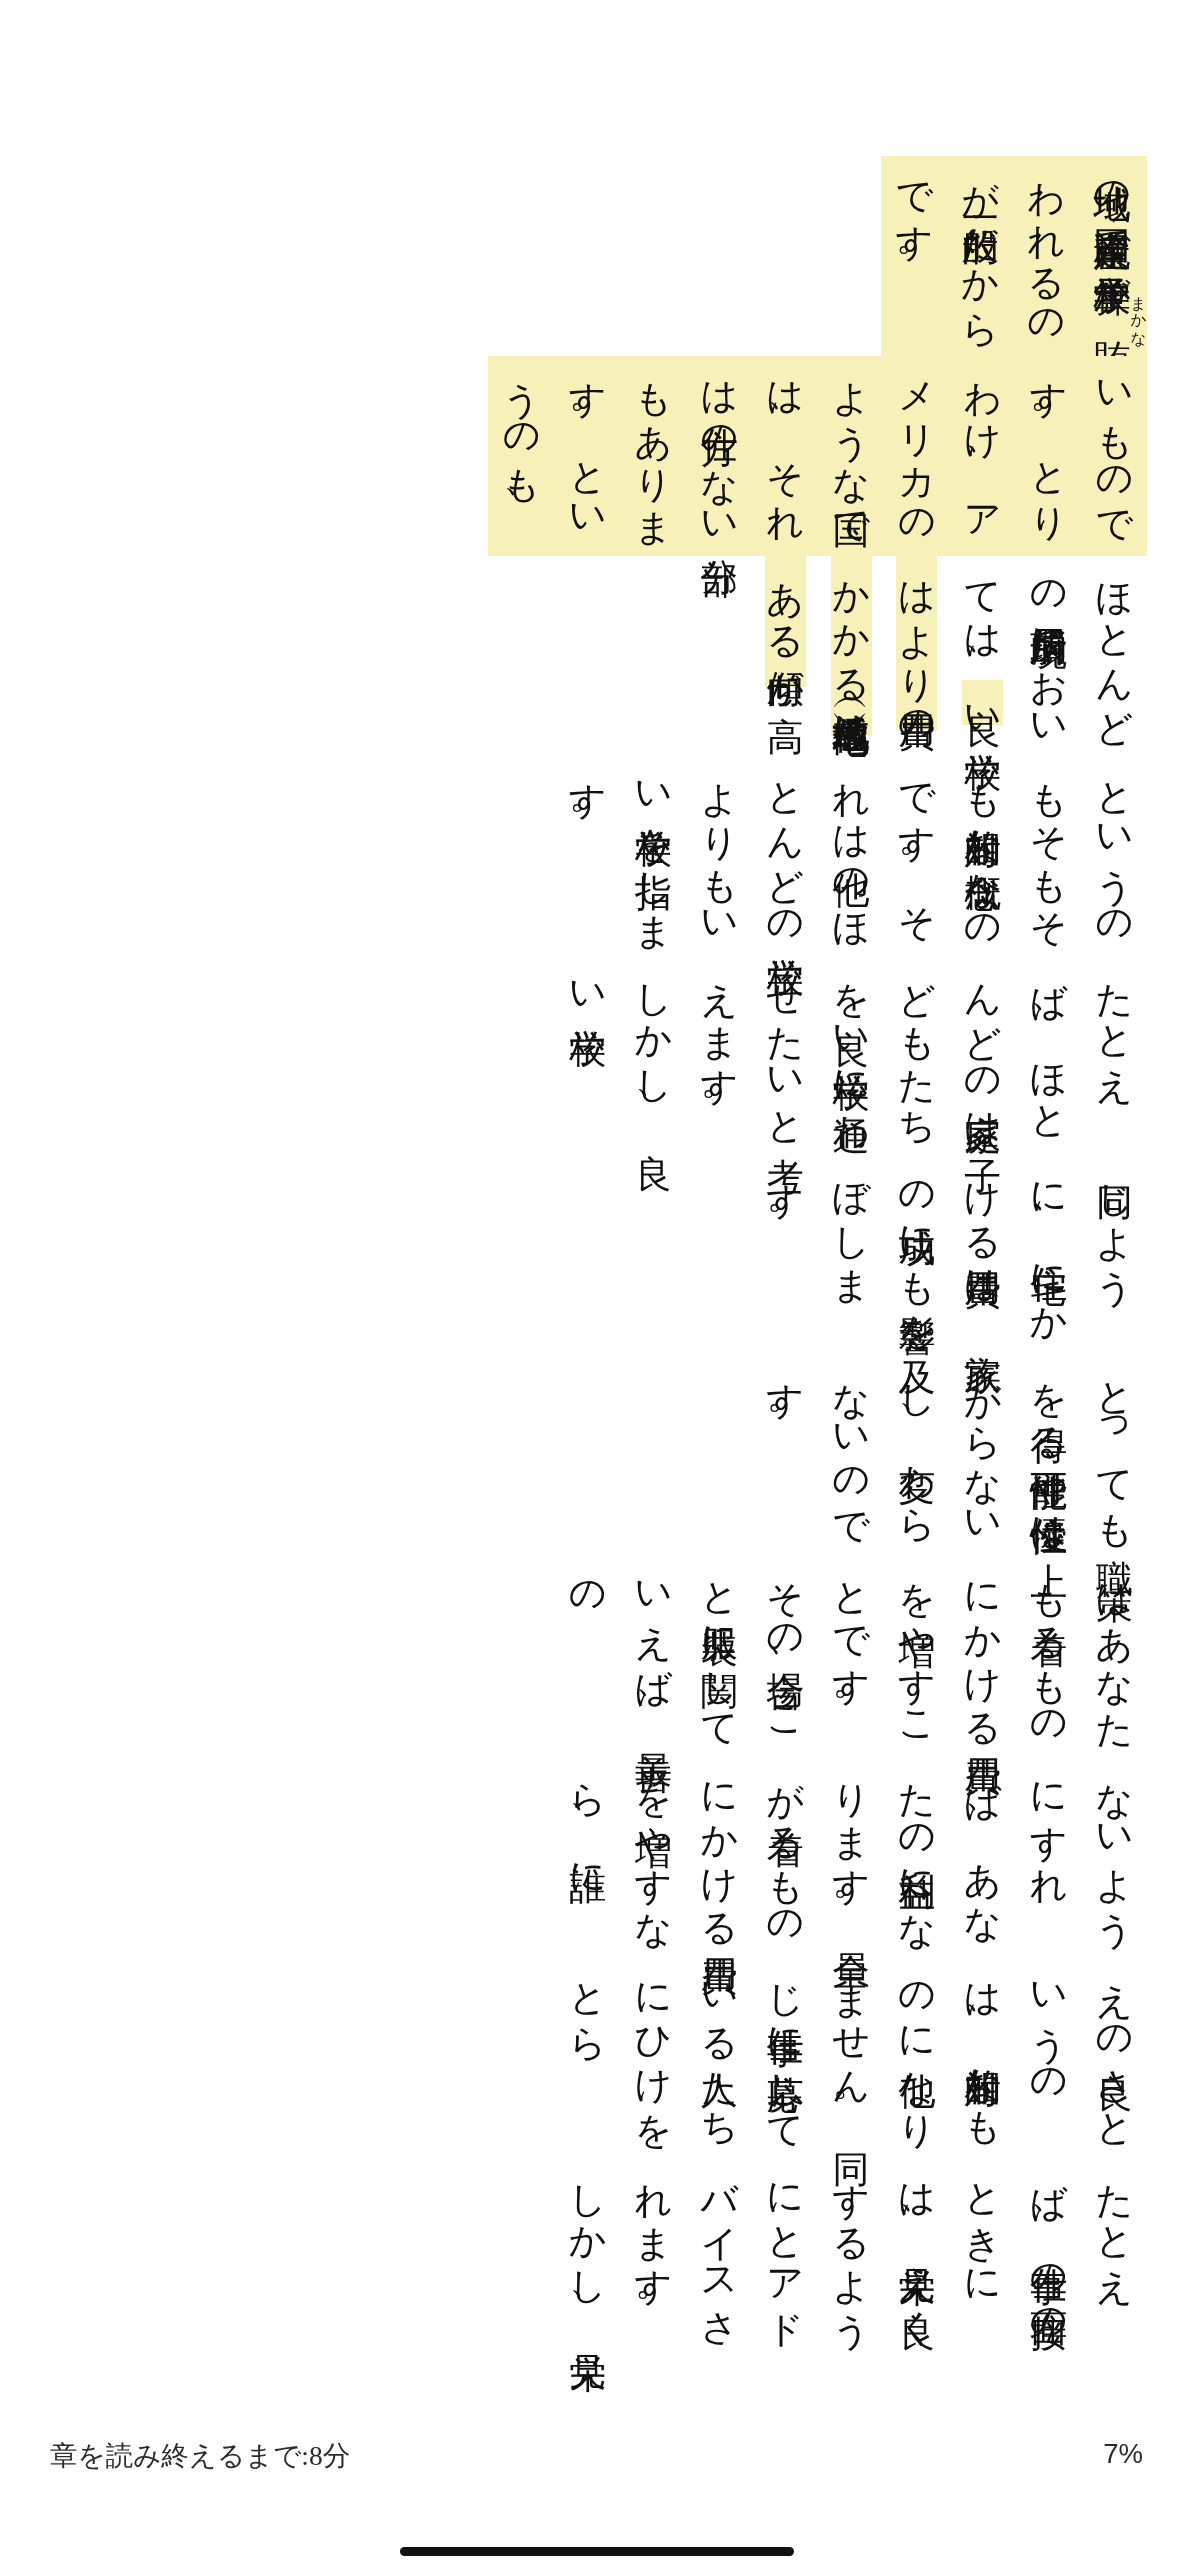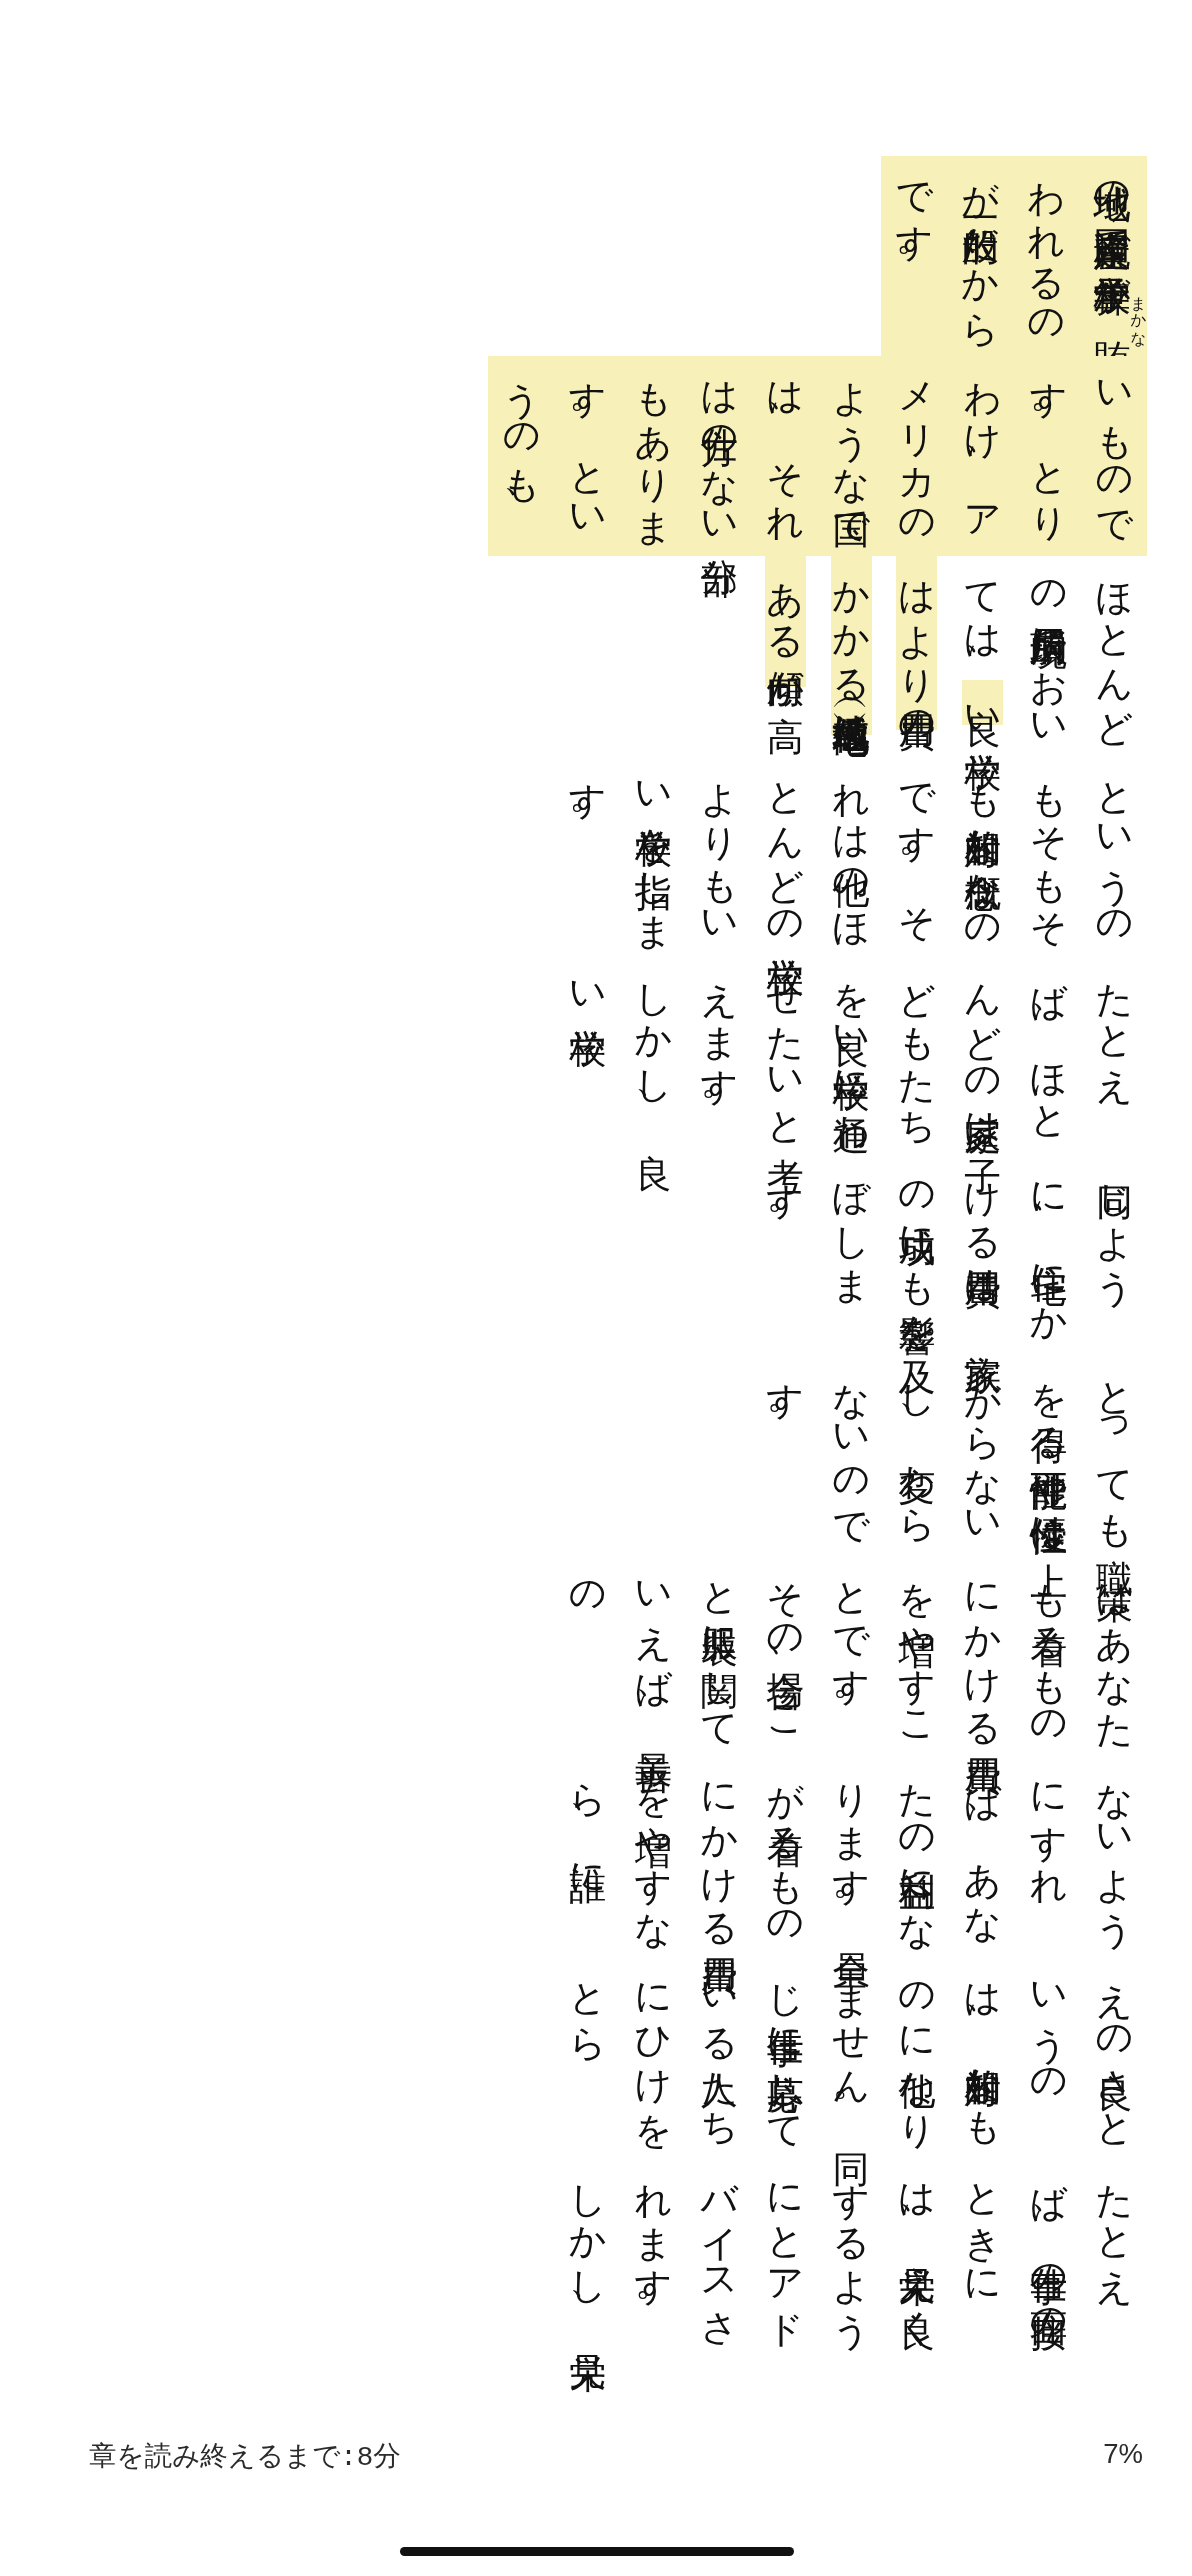--- a/index.html
+++ b/index.html
@@ -69,22 +69,21 @@
     bottom: 83px;
     width: 1193px;
     height: 55px;
   }
   .footer-left {
     position: absolute;
     left: 50px;
     top: 0;
     font-size: 27.5px;
     color: #2b2b2b;
-    font-family: Liberation Mono, monospace;
-    margin-left: 39px;
+    font-family: Liberation Serif, serif;
   }
   .footer-right {
     position: absolute;
     right: 50px;
     top: 0;
     font-size: 27.5px;
     color: #2b2b2b;
     font-family: "Liberation Sans", sans-serif;
   }
   .home-indicator {

